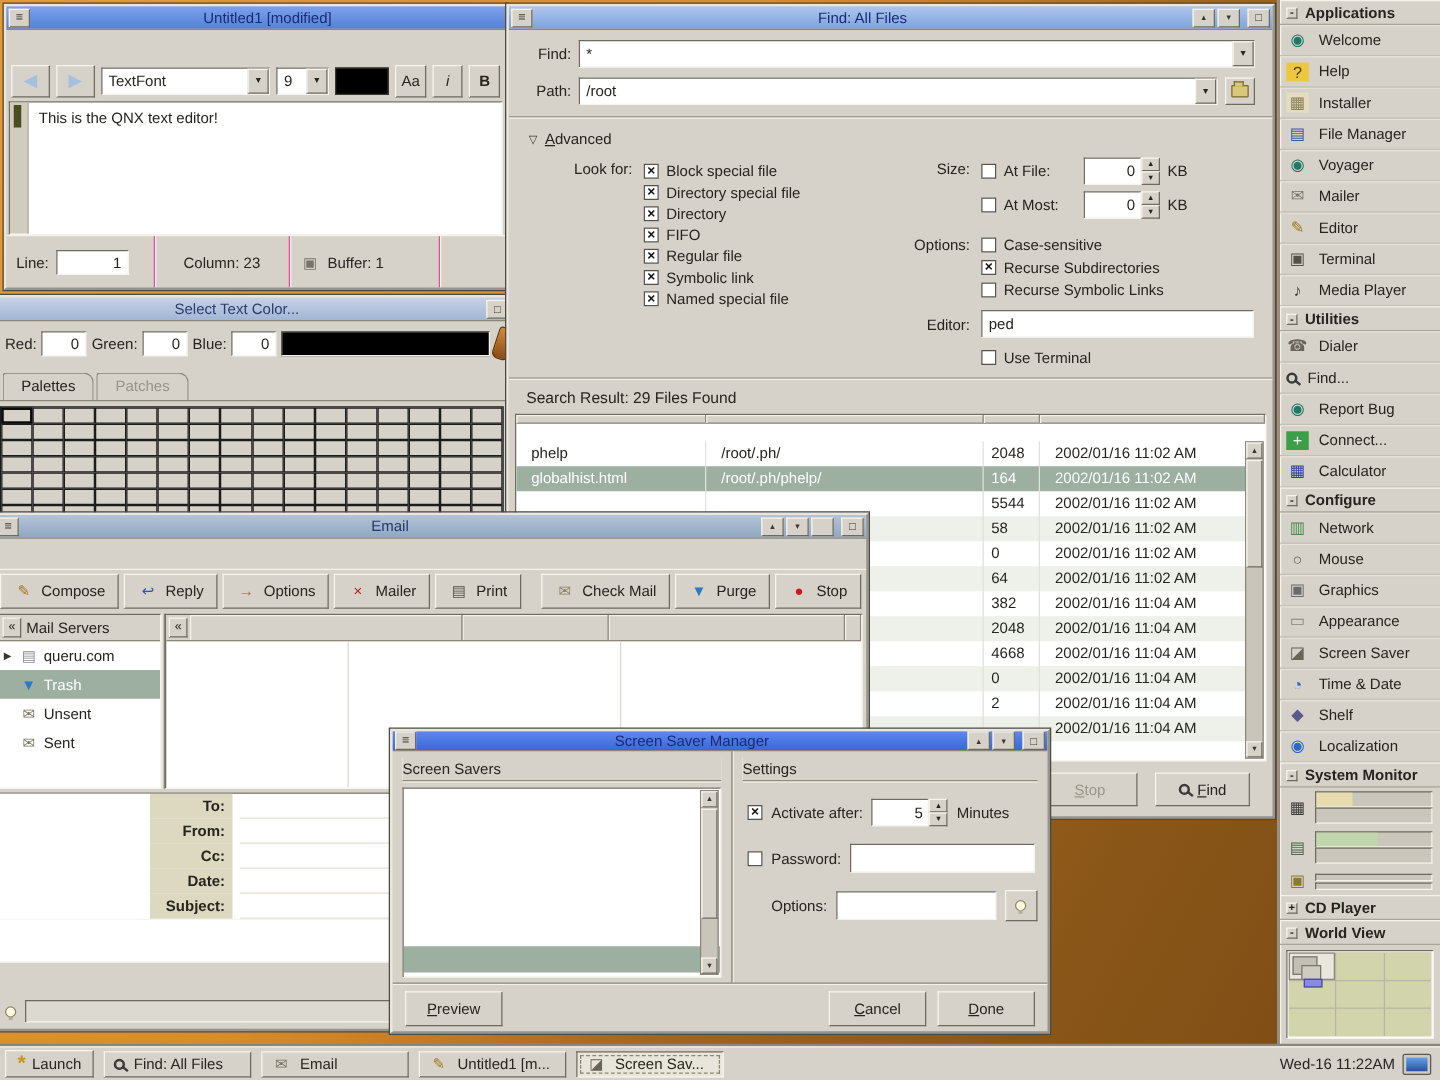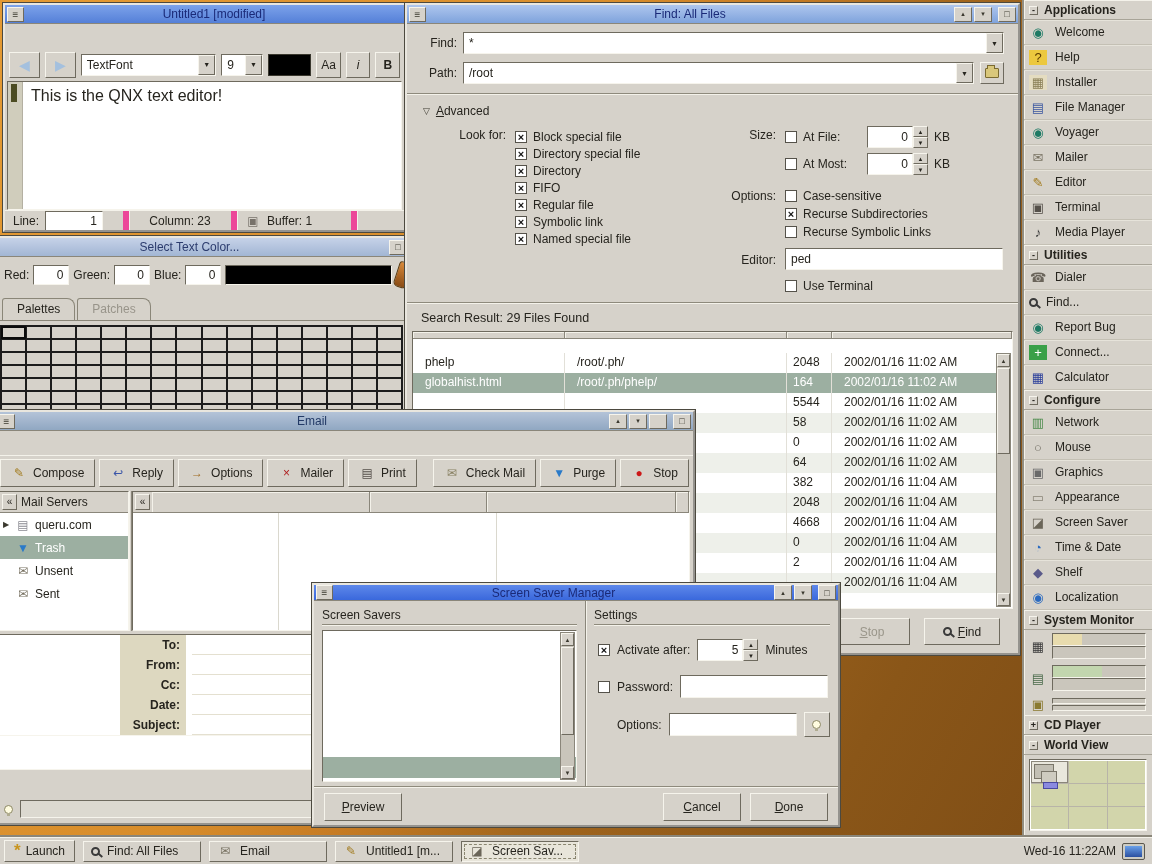--- a/index.html
+++ b/index.html
@@ -59,23 +59,23 @@
 
   
   #editor-win { left:3px; top:3px; width:403px; height:229px; z-index:10; display:flex; flex-direction:column; }
   #editor-win .etoolbar { display:flex; align-items:center; gap:5px; height:33px; padding:0 4px; overflow:hidden; flex:none; }
   .arrbtn { width:34px; height:26px; font-size:14px; color:#a4c0de; }
   #editor-win .swatch { width:48px; height:22px; background:#000; border:1px solid #3a382e; }
   .sqbtn { width:27px; height:26px; font-size:12px; }
   #editor-win .ebody { flex:1; display:flex; background:#fff; border:1px solid; border-color:#6e6a5e #f6f4ec #f6f4ec #6e6a5e; margin:0 2px; overflow:hidden; }
   #editor-win .gutter { width:15px; background:#d0cdbc; border-right:1px solid #b4b0a2; position:relative; }
   #editor-win .gmark { position:absolute; left:3px; top:2px; width:6px; height:18px; background:#4c4c22; }
-  #editor-win .etext { padding:5px 8px; font-size:16px; }
-  #editor-win .estatus { height:20px; display:flex; align-items:stretch; flex:none; margin-top:0; border-top:1px solid #f4f2ea; }
-  .stcell { display:flex; align-items:center; gap:6px; padding:0 8px; border-left:6px solid #ec4899; box-shadow:inset 1px 0 0 #f4f2ea; }
+  #editor-win .etext { padding:5px 8px; font-size:12px; }
+  #editor-win .estatus { height:42px; display:flex; align-items:stretch; flex:none; margin-top:0; border-top:1px solid #f4f2ea; }
+  .stcell { display:flex; align-items:center; gap:6px; padding:0 8px; border-left:1px solid #ec4899; box-shadow:inset 1px 0 0 #f4f2ea; }
   .stcell:first-child { border-left:none; box-shadow:none; }
   .stfield { width:58px; text-align:right; padding:2px 5px; }
 
   
   #color-win { left:-8px; top:236px; width:419px; height:258px; z-index:20; }
   #color-win .rgbrow { display:flex; align-items:center; gap:4px; padding:5px 6px 5px 10px; }
   .rgbfield { width:36px; text-align:right; padding:2px 5px; }
   #color-win .cprev { flex:1; height:20px; background:#000; border:1px solid; border-color:#6e6a5e #f6f4ec #f6f4ea #6e6a5e; }
   #color-win .brush { width:14px; height:26px; background:linear-gradient(180deg,#d98a3a,#8a4c16); border:1px solid #5a3a10; border-radius:3px 3px 5px 5px; transform:rotate(18deg); margin-right:-7px; flex:none; }
   #color-win .tabstrip { display:flex; gap:2px; padding:5px 8px 0; border-bottom:1px solid #8a8678; }

